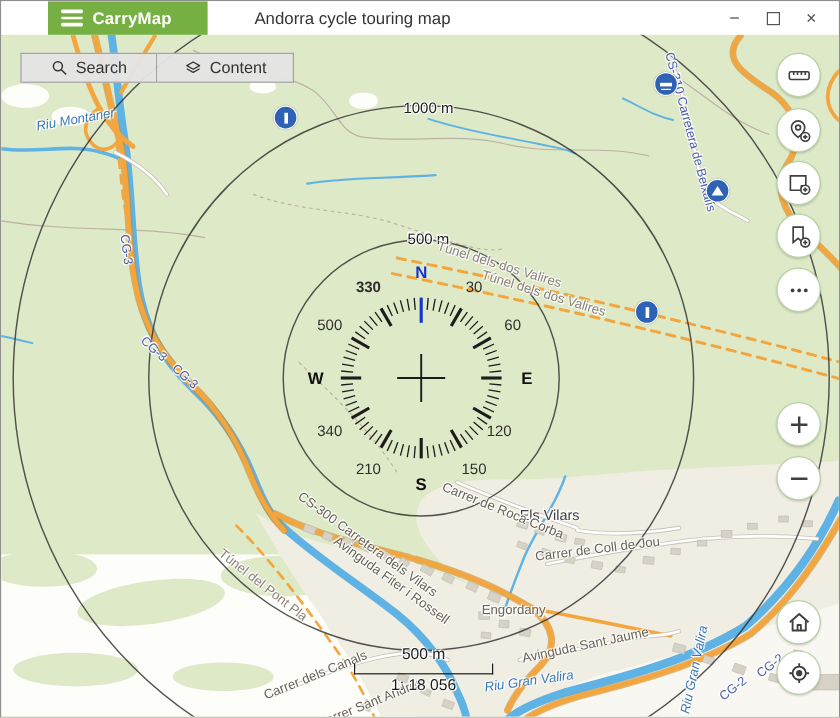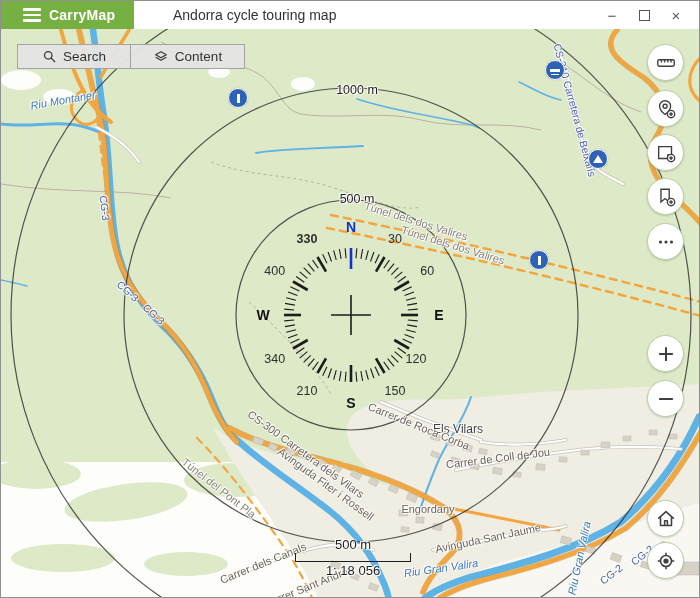--- a/index.html
+++ b/index.html
@@ -1,20 +1,20 @@
 <!DOCTYPE html>
 <html><head>
 <meta charset="utf-8">
 <style>
   html,body{margin:0;padding:0;background:#cfcfcf;font-family:"Liberation Sans",sans-serif;}
   #window{position:relative;width:700px;height:598px;background:#fff;border:1px solid #8f8f8f;box-sizing:border-box;overflow:hidden;}
 
   
   #titlebar{position:absolute;left:0;top:0;width:100%;height:28px;background:#fff;z-index:40;display:flex;align-items:stretch;}
-  #brand{display:flex;align-items:center;gap:8px;background:#76b043;color:#fff;width:133px;padding-left:22px;box-sizing:border-box;}
+  #brand{display:flex;align-items:center;gap:8px;background:#76b043;color:#fff;width:133px;padding-left:11px;box-sizing:border-box;margin-left:39px;}
   #hamburger{display:flex;flex-direction:column;gap:3px;width:18px;cursor:pointer;}
   #hamburger span{display:block;height:2.5px;background:#fff;border-radius:1px;}
   #app-name{font-size:14px;font-weight:bold;letter-spacing:.2px;}
   #doc-title{flex:1;display:flex;align-items:center;padding-left:27px;font-size:14px;color:#333;margin-left:12px;}
   #win-controls{display:flex;align-items:center;gap:6px;padding-right:10px;}
   .win-btn{width:26px;height:22px;display:flex;align-items:center;justify-content:center;color:#555;font-size:15px;cursor:pointer;}
   .max-box{width:9px;height:9px;border:1.5px solid #555;display:inline-block;}
 
   
   #map{position:absolute;left:0;top:28px;width:698px;height:568px;border-top:1px dotted #9a9a9a;border-bottom:1px dotted #9a9a9a;background:#dee9c8;}
@@ -284,21 +284,21 @@
         <span class="compass-label cardinal north" style="left: 350px; top: 225px; transform: translate(-50%, -50%);">N</span>
         <span class="compass-label" style="left: 394px; top: 236.79px; transform: translate(-50%, -50%);">30</span>
         <span class="compass-label" style="left: 426.21px; top: 269px; transform: translate(-50%, -50%);">60</span>
         <span class="compass-label cardinal" style="left: 438px; top: 313px; transform: translate(-50%, -50%);">E</span>
         <span class="compass-label" style="left: 415px; top: 357px; transform: translate(-50%, -50%);">120</span>
         <span class="compass-label" style="left: 394px; top: 389.21px; transform: translate(-50%, -50%);">150</span>
         <span class="compass-label cardinal" style="left: 350px; top: 401px; transform: translate(-50%, -50%);">S</span>
         <span class="compass-label" style="left: 306px; top: 389.21px; transform: translate(-50%, -50%);">210</span>
         <span class="compass-label" style="left: 273.79px; top: 357px; transform: translate(-50%, -50%);">340</span>
         <span class="compass-label cardinal" style="left: 262px; top: 313px; transform: translate(-50%, -50%);">W</span>
-        <span class="compass-label" style="left: 273.79px; top: 269px; transform: translate(-50%, -50%);">400</span>
+        <span class="compass-label" style="left: 273.79px; top: 269px; transform: translate(-50%, -50%);">500</span>
         <span class="compass-label" style="left: 306px; top: 236.79px; transform: translate(-50%, -50%); font-weight: bold;">330</span>
         <span class="map-label water" style="left: 62px; top: 98px; transform: translate(-50%, -50%) rotate(-10deg);">Riu Montaner</span>
         <span class="map-label road-ref" style="left: 104px; top: 206px; transform: translate(-50%, -50%) rotate(83deg);">CG-3</span>
         <span class="map-label road-ref" style="left: 127px; top: 289px; transform: translate(-50%, -50%) rotate(42deg);">CG-3</span>
         <span class="map-label road-ref" style="left: 153px; top: 312px; transform: translate(-50%, -50%) rotate(42deg);">CG-3</span>
         <span class="map-label tunnel" style="left: 415px; top: 219px; transform: translate(-50%, -50%) rotate(17deg);">Túnel dels dos Valires</span>
         <span class="map-label tunnel" style="left: 452px; top: 243px; transform: translate(-50%, -50%) rotate(17deg);">Túnel dels dos Valires</span>
         <span class="map-label road-ref" style="left: 574px; top: 108px; transform: translate(-50%, -50%) rotate(75deg);">CS-310 Carretera de Beixalís</span>
         <span class="map-label place" style="left: 457px; top: 427px; transform: translate(-50%, -50%) rotate(0deg);">Els Vilars</span>
         <span class="map-label road" style="left: 418px; top: 424px; transform: translate(-50%, -50%) rotate(22deg);">Carrer de Roca Corba</span>

